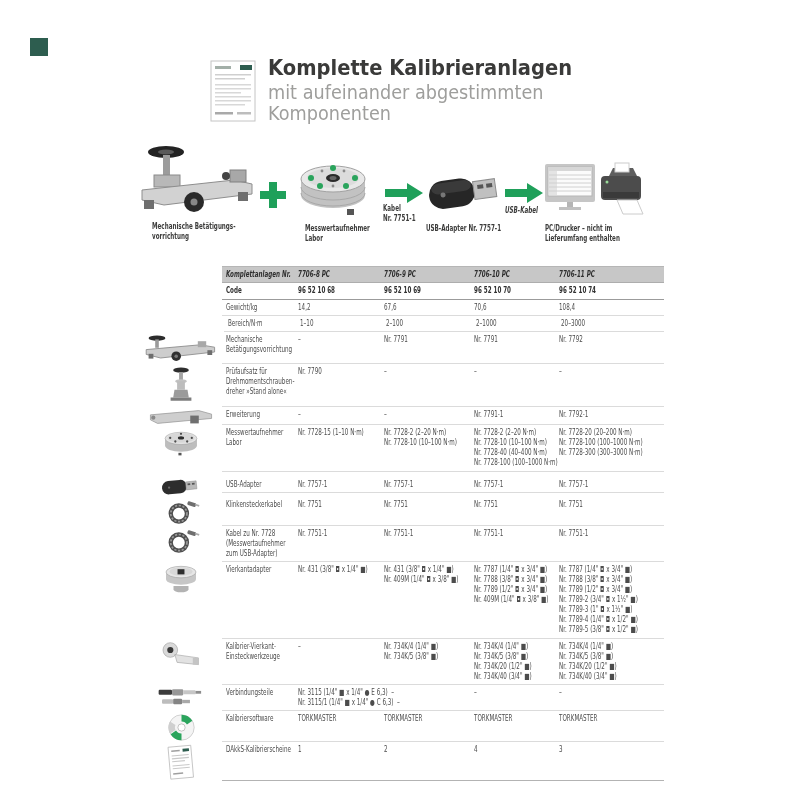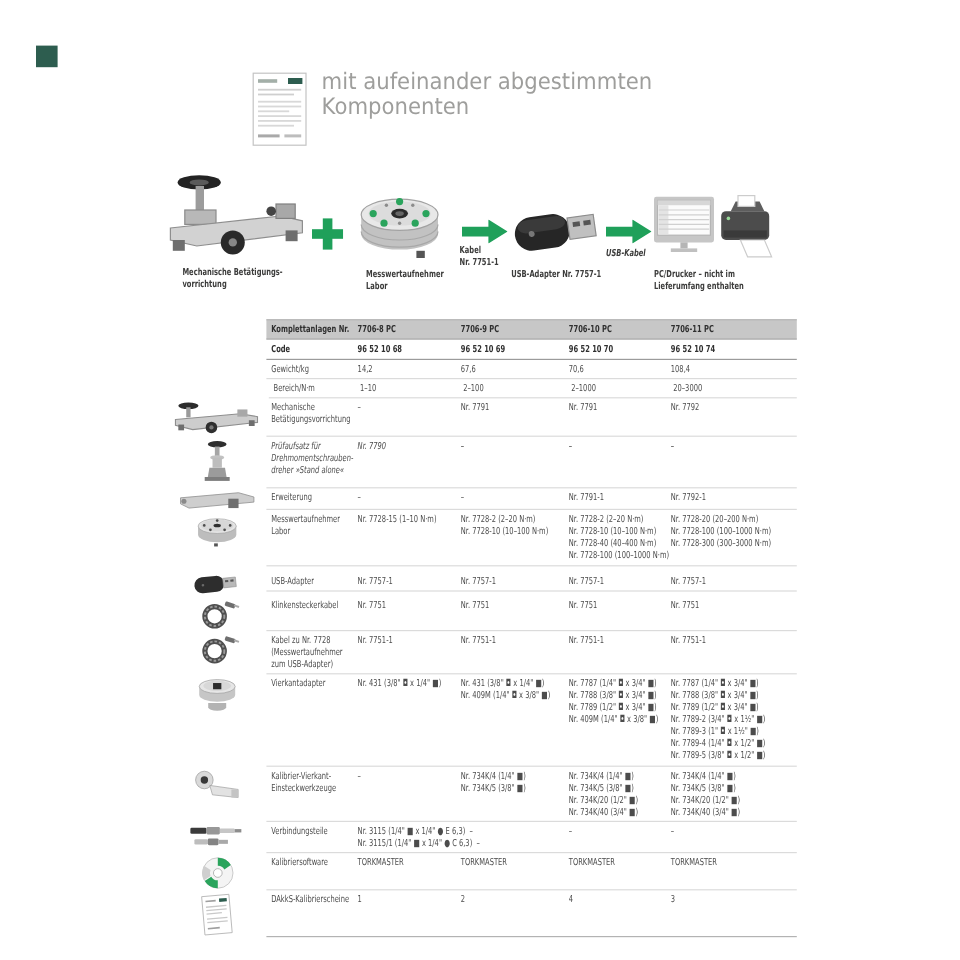--- a/index.html
+++ b/index.html
@@ -26,30 +26,30 @@
   .ticon{width:82px;display:flex;justify-content:center;align-items:flex-start;padding-top:2px;box-sizing:border-box;}
   .tct{flex:1;display:flex;border-bottom:1px solid #dbdbdb;padding:3px 0 2px;box-sizing:border-box;
        font-size:8px;line-height:10px;color:#4c4c4c;}
   .tct > div{box-sizing:border-box;white-space:nowrap;overflow:visible;}
   .tlab{width:74px;padding-left:4px;}
   .tc0{width:86px;padding-left:2px;}
   .tc1{width:90px;padding-left:2px;}
   .tc2{width:85px;padding-left:2px;}
   .tc3{width:105px;padding-left:2px;}
   .thead .tct{background:#c7c7c7;border-top:1px solid #b6b6b6;border-bottom:1px solid #adadad;
-              font-weight:bold;color:#2f2f2f;align-items:center;}
+              font-weight:bold;color:#2f2f2f;align-items:center;font-style:italic;}
   .tbold .tct{font-weight:bold;color:#2f2f2f;}
   .trow:nth-child(2) .tct{border-bottom-color:#9b9b9b;}
   .trow:nth-child(16) .tct{border-bottom-color:#b3b3b3;}
   .trow:nth-child(1){min-height:17px;}
   .trow:nth-child(2){min-height:17px;}
   .trow:nth-child(3){min-height:16px;}
   .trow:nth-child(4){min-height:16px;gap:17px;}
   .trow:nth-child(5){min-height:24px;}
-  .trow:nth-child(6){min-height:43px;font-style:italic;}
+  .trow:nth-child(6){min-height:43px;}
   .trow:nth-child(7){min-height:18px;}
   .trow:nth-child(8){min-height:47px;}
   .trow:nth-child(9){min-height:25px;align-items:center;}
   .trow:nth-child(10){min-height:25px;}
   .trow:nth-child(11){min-height:31px;}
   .trow:nth-child(12){min-height:77px;}
   .trow:nth-child(13){min-height:45px;}
   .trow:nth-child(14){min-height:24px;}
   .trow:nth-child(15){min-height:25px;}
   .trow:nth-child(16){min-height:21px;}
@@ -73,20 +73,21 @@
       <rect x="5" y="32" width="26" height="1.5" fill="#d8d8d8"></rect>
       <rect x="5" y="36" width="36" height="1.5" fill="#d8d8d8"></rect>
       <rect x="5" y="40" width="36" height="1.5" fill="#d8d8d8"></rect>
       <rect x="5" y="44" width="30" height="1.5" fill="#d8d8d8"></rect>
       <rect x="5" y="52" width="18" height="2.5" fill="#a9a9a9"></rect>
       <rect x="27" y="52" width="14" height="2.5" fill="#bdbdbd"></rect>
     </svg>
   </div>
 
   <div class="abs title-block">
+    <div class="page-title"><span class="cx2">Komplette Kalibrieranlagen</span></div>
     <div class="page-subtitle">
       <div><span class="cx2">mit aufeinander abgestimmten</span></div>
       <div><span class="cx2">Komponenten</span></div>
     </div>
   </div>
 
   <div>
 
     <div class="abs" style="left:138px;top:142px;">
       <svg width="118" height="76" viewBox="0 0 118 76">

